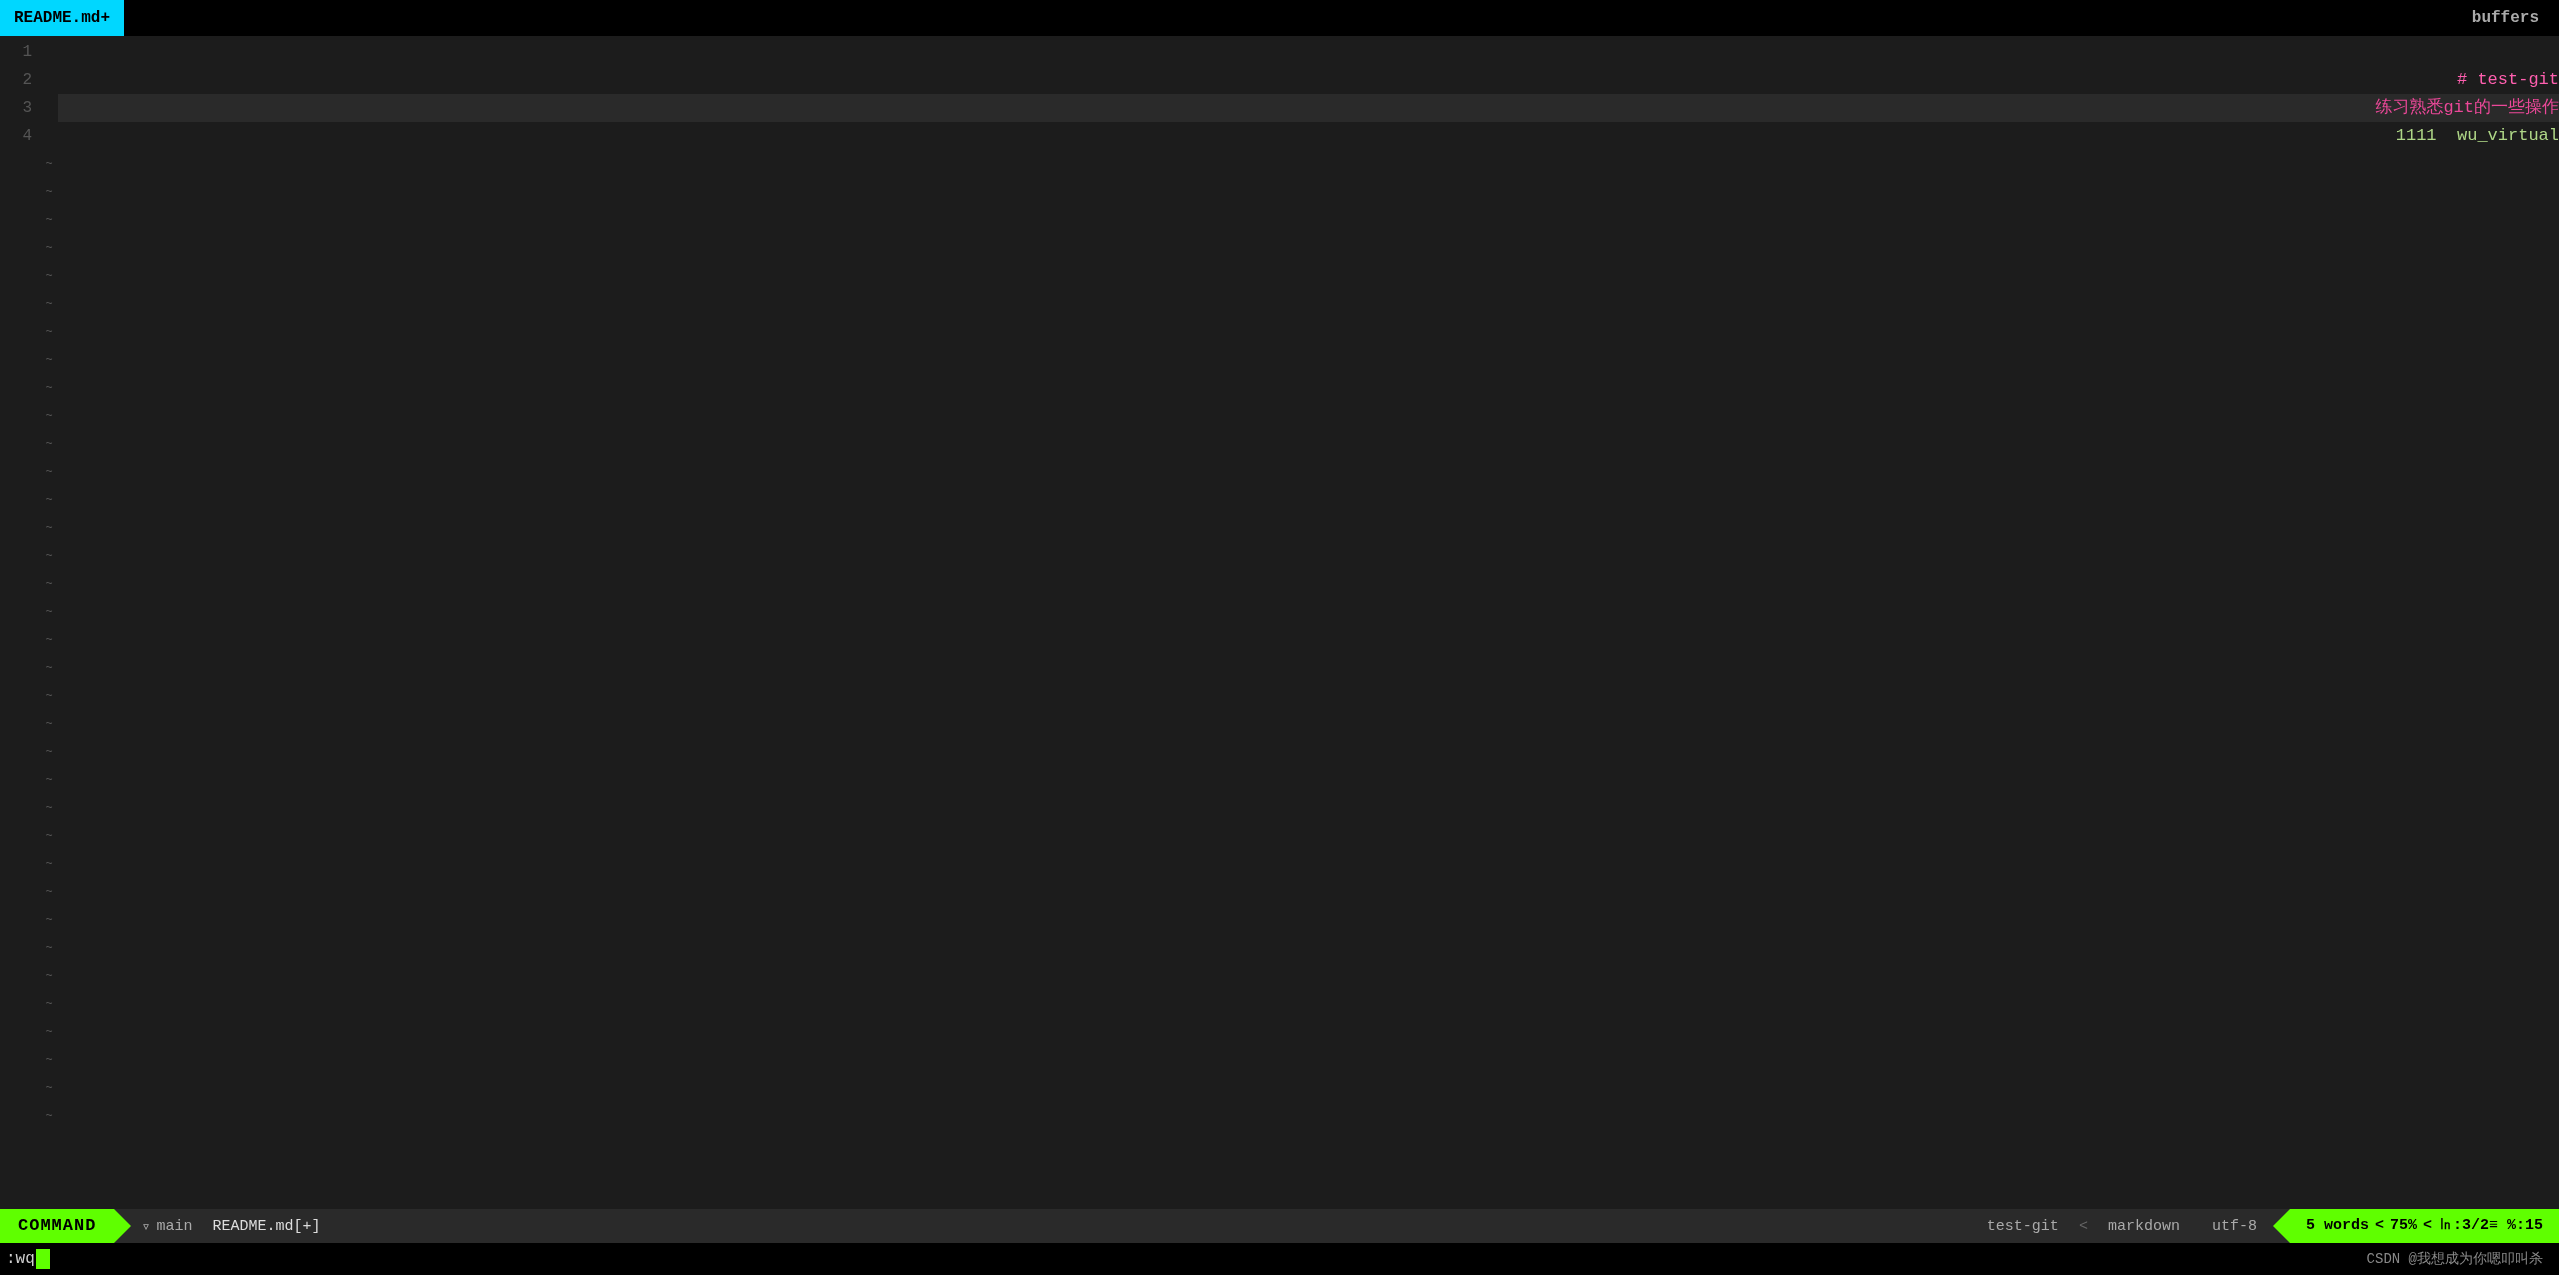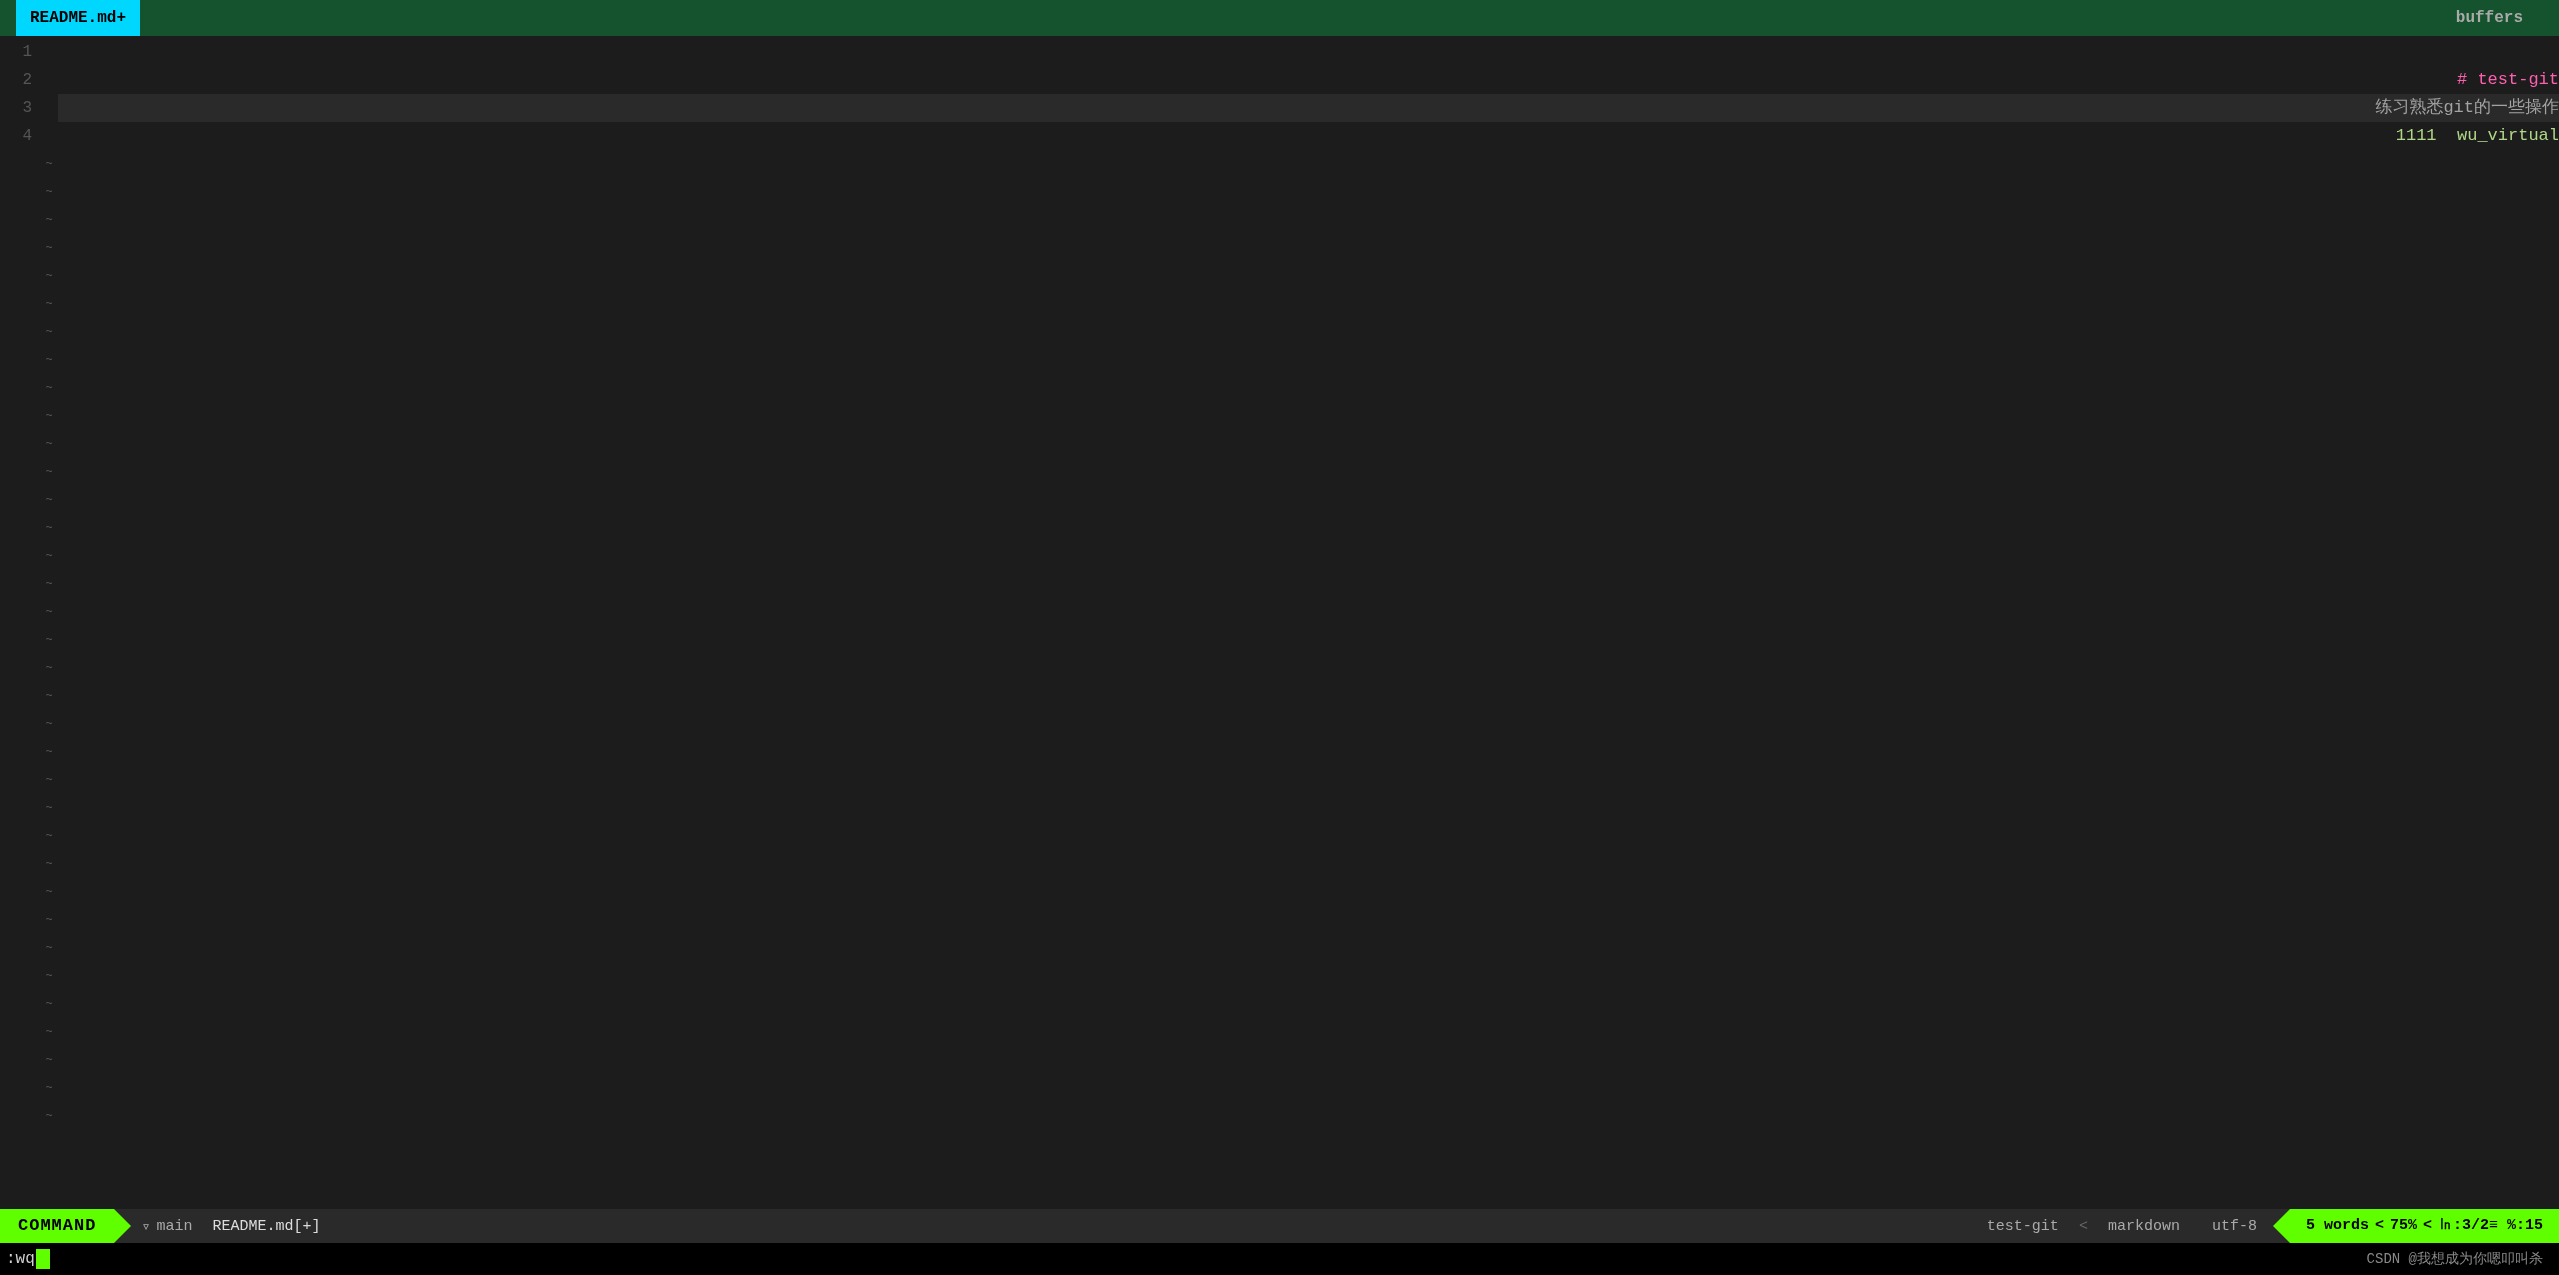--- a/index.html
+++ b/index.html
@@ -17,23 +17,23 @@
       height: 1275px;
       overflow: hidden;
       display: flex;
       flex-direction: column;
     }
 
     
     .tab-bar {
       display: flex;
       align-items: center;
-      background: #14532d;
+      background: #000000;
       height: 36px;
-      padding: 16px;
+      padding: 0;
       justify-content: space-between;
     }
 
     .tab-active {
       background: #00d7ff;
       color: #000;
       padding: 6px 14px;
       font-weight: bold;
       font-size: 16px;
       height: 36px;
@@ -113,21 +113,21 @@
     
     .heading-hash {
       color: #ff5faf;
     }
 
     .heading-text {
       color: #ff5faf;
     }
 
     .normal-text {
-      color: #a3a3a3;
+      color: #ec4899;
       margin-top: 18px;
     }
 
     .code-text {
       color: #afd787;
     }
 
     
     .status-bar {
       height: 34px;

